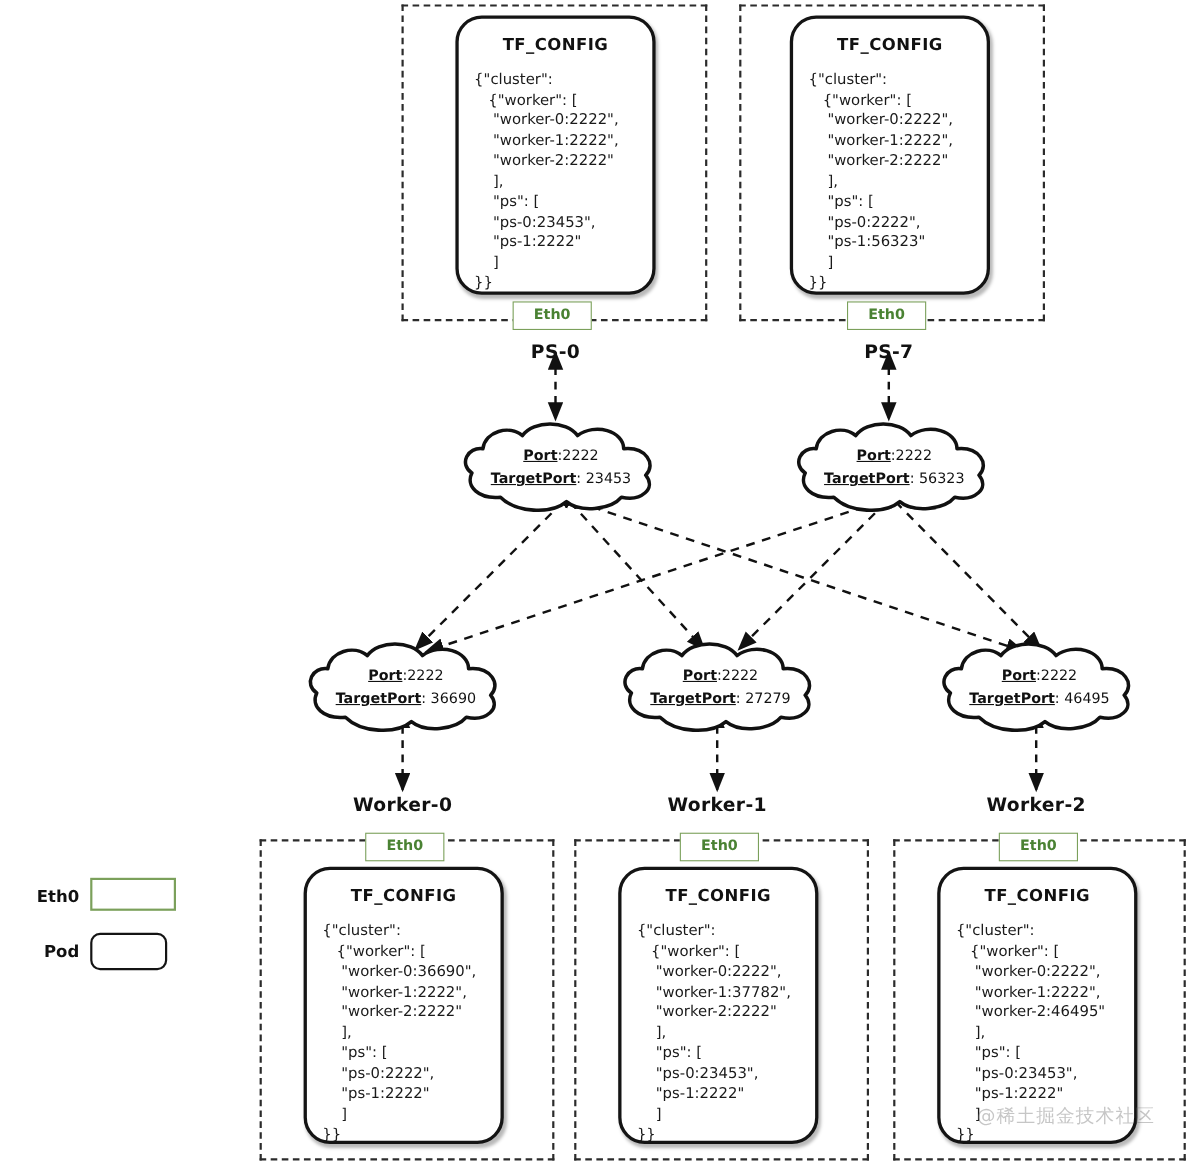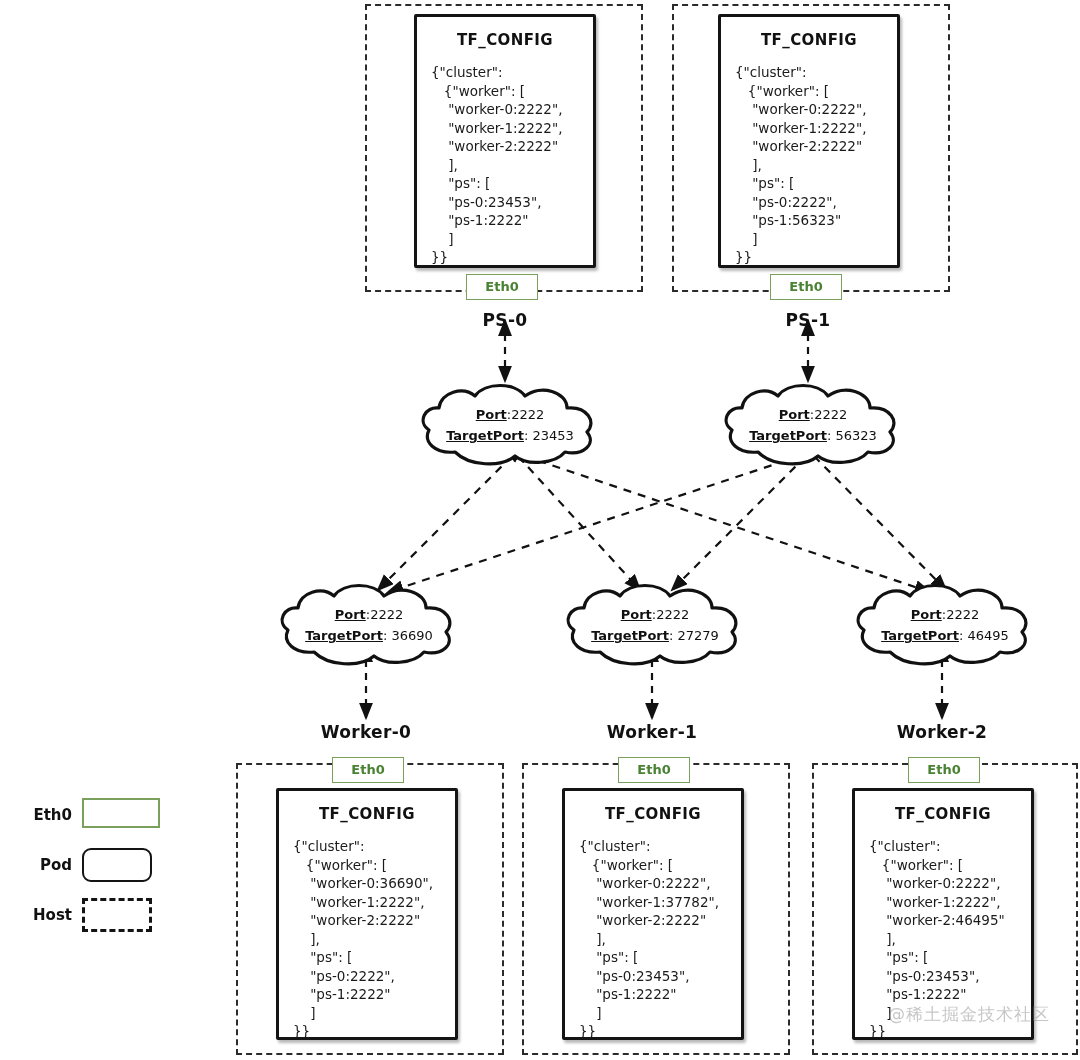--- a/index.html
+++ b/index.html
@@ -28,21 +28,21 @@
   .host-box {
     position: absolute;
     border: 2px dashed #2b2b2b;
     background: #ffffff;
   }
 
   
   .pod {
     position: absolute;
     border: 3px solid #141414;
-    border-radius: 2px;
+    border-radius: 24px;
     background: #ffffff;
     box-shadow: 2px 3px 3px rgba(0,0,0,0.28);
   }
   .pod-title {
     text-align: center;
     font-weight: bold;
     font-size: 15px;
     color: #111;
     letter-spacing: 0.4px;
     margin-top: 14px;
@@ -196,21 +196,21 @@
     "worker-1:2222",
     "worker-2:2222"
     ],
     "ps": [
     "ps-0:2222",
     "ps-1:56323"
     ]
 }}</div>
   </div>
   <div class="eth0-tag" style="left:770px; top:274px;">Eth0</div>
-  <div class="node-label" style="left:748px; top:310px; width:120px;">PS-1</div>
+  <div class="node-label" style="left:748px; top:310px; width:120px;">PS-7</div>
 
   <div class="cloud" style="left:415px; top:380px;">
     <svg width="190" height="90" viewBox="0 0 190 90">
       <path d="M40,72 C20,74 8,62 14,50 C2,42 10,26 24,28 C26,12 48,6 60,16
                C70,2 100,2 110,16 C126,4 152,12 152,28 C172,26 182,42 172,52
                C182,64 168,76 150,72 C140,84 112,86 100,76
                C86,88 54,86 40,72 Z" fill="#ffffff" stroke="#111111" stroke-width="3.2" stroke-linejoin="round"></path>
     </svg>
     <div class="cloud-text">
       <div class="line">
@@ -358,22 +358,16 @@
 
 
     <div class="legend-row">
       <div class="legend-label">Pod</div>
       <div class="legend-swatch">
         <div class="sw-pod"></div>
       </div>
     </div>
 
 
-    <div class="legend-row">
-      <div class="legend-label">Host</div>
-      <div class="legend-swatch">
-        <div class="sw-host"></div>
-      </div>
-    </div>
 
   </div>
 
 </div>
 
 </body></html>

